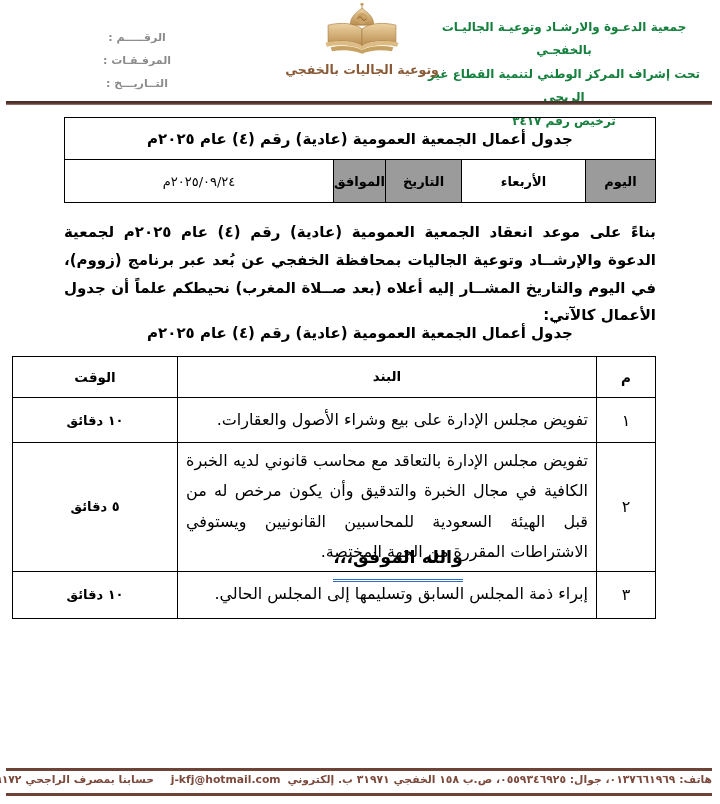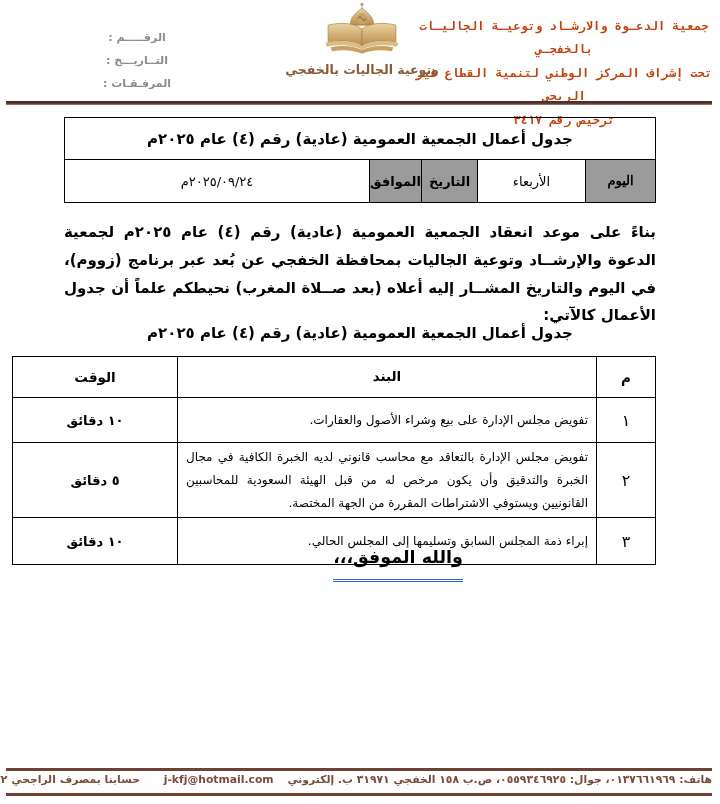--- a/index.html
+++ b/index.html
@@ -2,65 +2,65 @@
 <html lang="ar" dir="rtl"><head>
 <meta charset="utf-8">
 <style>
   html,body{margin:0;padding:0;}
   body{
     width:720px;height:804px;position:relative;background:#ffffff;
     font-family:"DejaVu Sans", sans-serif;direction:rtl;overflow:hidden;color:#000;
   }
   
   .org-lines{position:absolute;top:16px;right:6px;width:300px;text-align:center;
-    color:#c2410c;font-size:12px;font-weight:bold;line-height:1.95;font-family:Liberation Mono, monospace;}
+    color:#15803d;font-size:12px;font-weight:bold;line-height:1.95;}
   .logo-wrap{position:absolute;top:1px;left:278px;width:168px;text-align:center;}
   .logo-svg{display:block;margin:0 auto;width:112px;height:60px;}
   .logo-title{color:#8a5a36;font-weight:bold;font-size:12.5px;line-height:1.35;margin-top:1px;}
   .refs{position:absolute;top:26px;left:51px;width:172px;color:#8c8c8c;
     font-size:11px;font-weight:bold;line-height:2.1;text-align:center;}
   .rule-top{position:absolute;top:101px;left:6px;right:8px;height:4px;
     background:linear-gradient(to bottom,#4f3028 55%,#a98579);}
   
   .title-box{position:absolute;top:117px;right:64px;width:592px;border:1.6px solid #000;box-sizing:border-box;}
   .title-row{height:41px;display:flex;align-items:center;justify-content:center;
     font-weight:bold;font-size:15px;border-bottom:1.6px solid #000;}
   .date-row{display:flex;height:42px;}
   .dcell{display:flex;align-items:center;justify-content:center;font-size:13px;box-sizing:border-box;}
   .dcell + .dcell{border-left:0;}
   .dcell:not(:last-child){border-left:1.6px solid #000;}
   .gray{background:#9b9b9b;font-weight:bold;}
-  .w-day-l{width:70px;font-family:Liberation Serif, serif;} .w-day-v{width:108px;} .w-hij-l{width:56px;}
+  .w-day-l{width:70px;} .w-day-v{width:124px;font-weight:bold;} .w-hij-l{width:76px;}
   .w-hij-v{width:106px;} .w-greg-l{width:52px;} .w-greg-v{flex:1;}
   
   .intro{position:absolute;top:219px;right:64px;width:592px;font-weight:bold;
     font-size:15px;line-height:1.85;text-align:justify;}
   .subtitle{position:absolute;top:324px;right:64px;width:592px;text-align:center;
     font-weight:bold;font-size:15px;}
   
   .agenda{position:absolute;top:356px;right:64px;width:592px;border-collapse:collapse;table-layout:fixed;}
   .agenda td{border:1.6px solid #000;padding:3px 8px;vertical-align:middle;}
   .col-no{width:42px;text-align:center;}
-  .col-item{width:402px;text-align:right;font-size:12px;line-height:1.9;}
+  .col-item{width:402px;text-align:right;font-size:16px;line-height:1.9;}
   .col-time{width:148px;text-align:center;font-weight:bold;font-size:13px;}
   .agenda .head td{font-weight:bold;font-size:13.5px;text-align:center;height:34px;}
   .agenda .r1 td{height:38px;}
   .agenda .r2 td{height:56px;}
   .agenda .r3 td{height:40px;}
   .justify-item{text-align:justify;}
   
   .closing{position:absolute;top:547px;width:720px;text-align:center;}
   .closing-inner{position:relative;left:38px;display:inline-block;
     font-weight:bold;font-size:17.5px;border-bottom:3px double #2e6bc4;padding-bottom:12px;}
   
   .footer-line{position:absolute;left:6px;right:8px;height:2.6px;background:#6d4237;}
   .fl-top{top:768px;} .fl-bottom{top:793px;}
   .footer-text{position:absolute;top:773px;left:6px;right:8px;text-align:center;
     color:#7b4a3c;font-size:10.8px;font-weight:bold;white-space:nowrap;}
-  .footer-text .email{direction:ltr;unicode-bidi:isolate;margin:0 10px;}
+  .footer-text .email{direction:ltr;unicode-bidi:isolate;margin:0 3px;}
   .footer-text .bank{margin-right:10px;}
 </style>
 </head>
 <body>
 
 <div class="org-lines">
   <div>جمعية الدعـوة والارشـاد وتوعيـة الجاليـات بالخفجـي</div>
   <div>تحت إشراف المركز الوطني لتنمية القطاع غير الربحي</div>
   <div>ترخيص رقم ٣٤١٧</div>
 </div>
@@ -83,22 +83,22 @@
     <path d="M70 69 C56 61 34 59 14 64 L16 70 C36 66 58 68 70 75 C82 68 104 66 124 70 L126 64 C106 59 84 61 70 69 Z" fill="#dcbc82"></path>
     <path d="M70 75 C58 69 40 67 22 71 L24 77 C40 74 58 75 70 81 C82 75 100 74 116 77 L118 71 C100 67 82 69 70 75 Z" fill="#c8a263"></path>
   </svg>
   <div class="logo-title">
     <div>وتوعية الجاليات بالخفجي</div>
   </div>
 </div>
 
 <div class="refs">
   <div>الرقـــــم :</div>
+  <div>المرفـقـات :</div>
   <div>التــاريـــخ :</div>
-  <div>المرفـقـات :</div>
 </div>
 
 <div class="rule-top"></div>
 
 <div class="title-box">
   <div class="title-row">جدول أعمال الجمعية العمومية (عادية) رقم (٤) عام ٢٠٢٥م</div>
   <div class="date-row">
     <div class="dcell gray w-day-l">اليوم</div>
     <div class="dcell w-day-v">الأربعاء</div>
     <div class="dcell gray w-hij-l">التاريخ</div>

